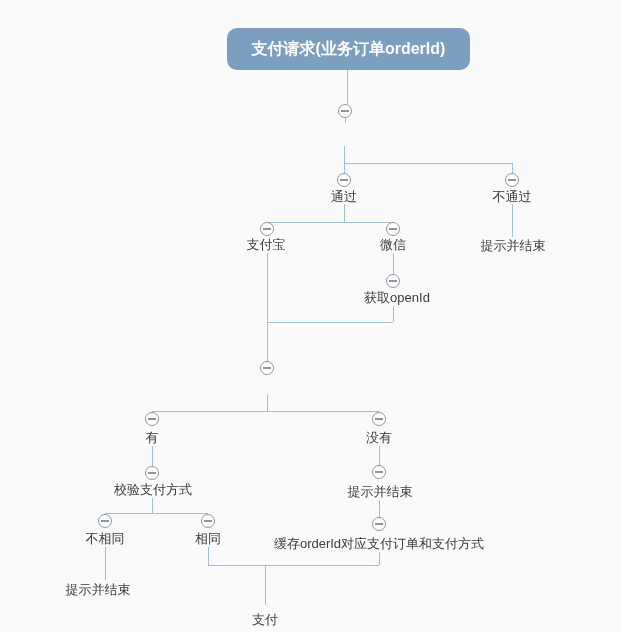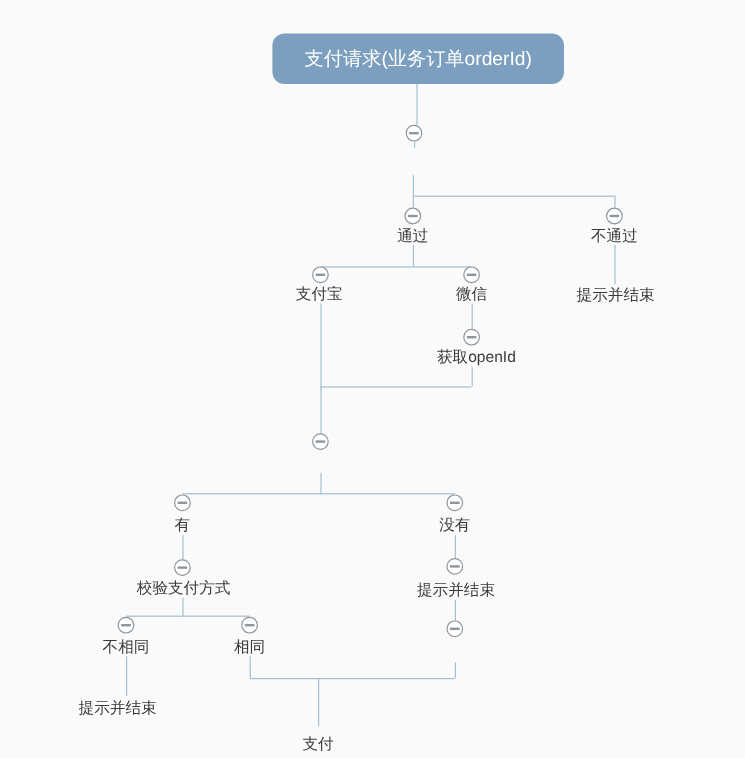--- a/index.html
+++ b/index.html
@@ -48,21 +48,21 @@
   
   .root-node {
     position: absolute;
     left: 227px; top: 28px;
     width: 243px; height: 42px;
     box-sizing: border-box;
     display: flex; align-items: center; justify-content: center;
     background: var(--root-fill, #7c9fbf);
     color: var(--root-text, #ffffff);
     font-size: 16px;
-    font-weight: normal;
+    font-weight: bold;
     border-radius: 10px;
     white-space: nowrap;
   }
   
   .box-node {
     position: absolute;
     left: 295px; top: 123px;
     width: 98px; height: 24px;
     box-sizing: border-box;
     display: flex; align-items: center; justify-content: center;
@@ -129,15 +129,16 @@
   <div class="tnode" style="left:266px;top:245px">支付宝</div>
   <div class="tnode" style="left:393px;top:245px">微信</div>
   <div class="tnode" style="left:397px;top:298px">获取openId</div>
   <div class="tnode" style="left:152px;top:438px">有</div>
   <div class="tnode" style="left:379px;top:438px">没有</div>
   <div class="tnode" style="left:153px;top:490px">校验支付方式</div>
   <div class="tnode" style="left:105px;top:539px">不相同</div>
   <div class="tnode" style="left:208px;top:539px">相同</div>
   <div class="tnode" style="left:98px;top:590px">提示并结束</div>
   <div class="tnode" style="left:380px;top:492px">提示并结束</div>
+  <div class="tnode" style="left:379px;top:544px">缓存orderId对应支付订单和支付方式</div>
   <div class="tnode" style="left:265px;top:620px">支付</div>
 
 </div>
 
 </body></html>

